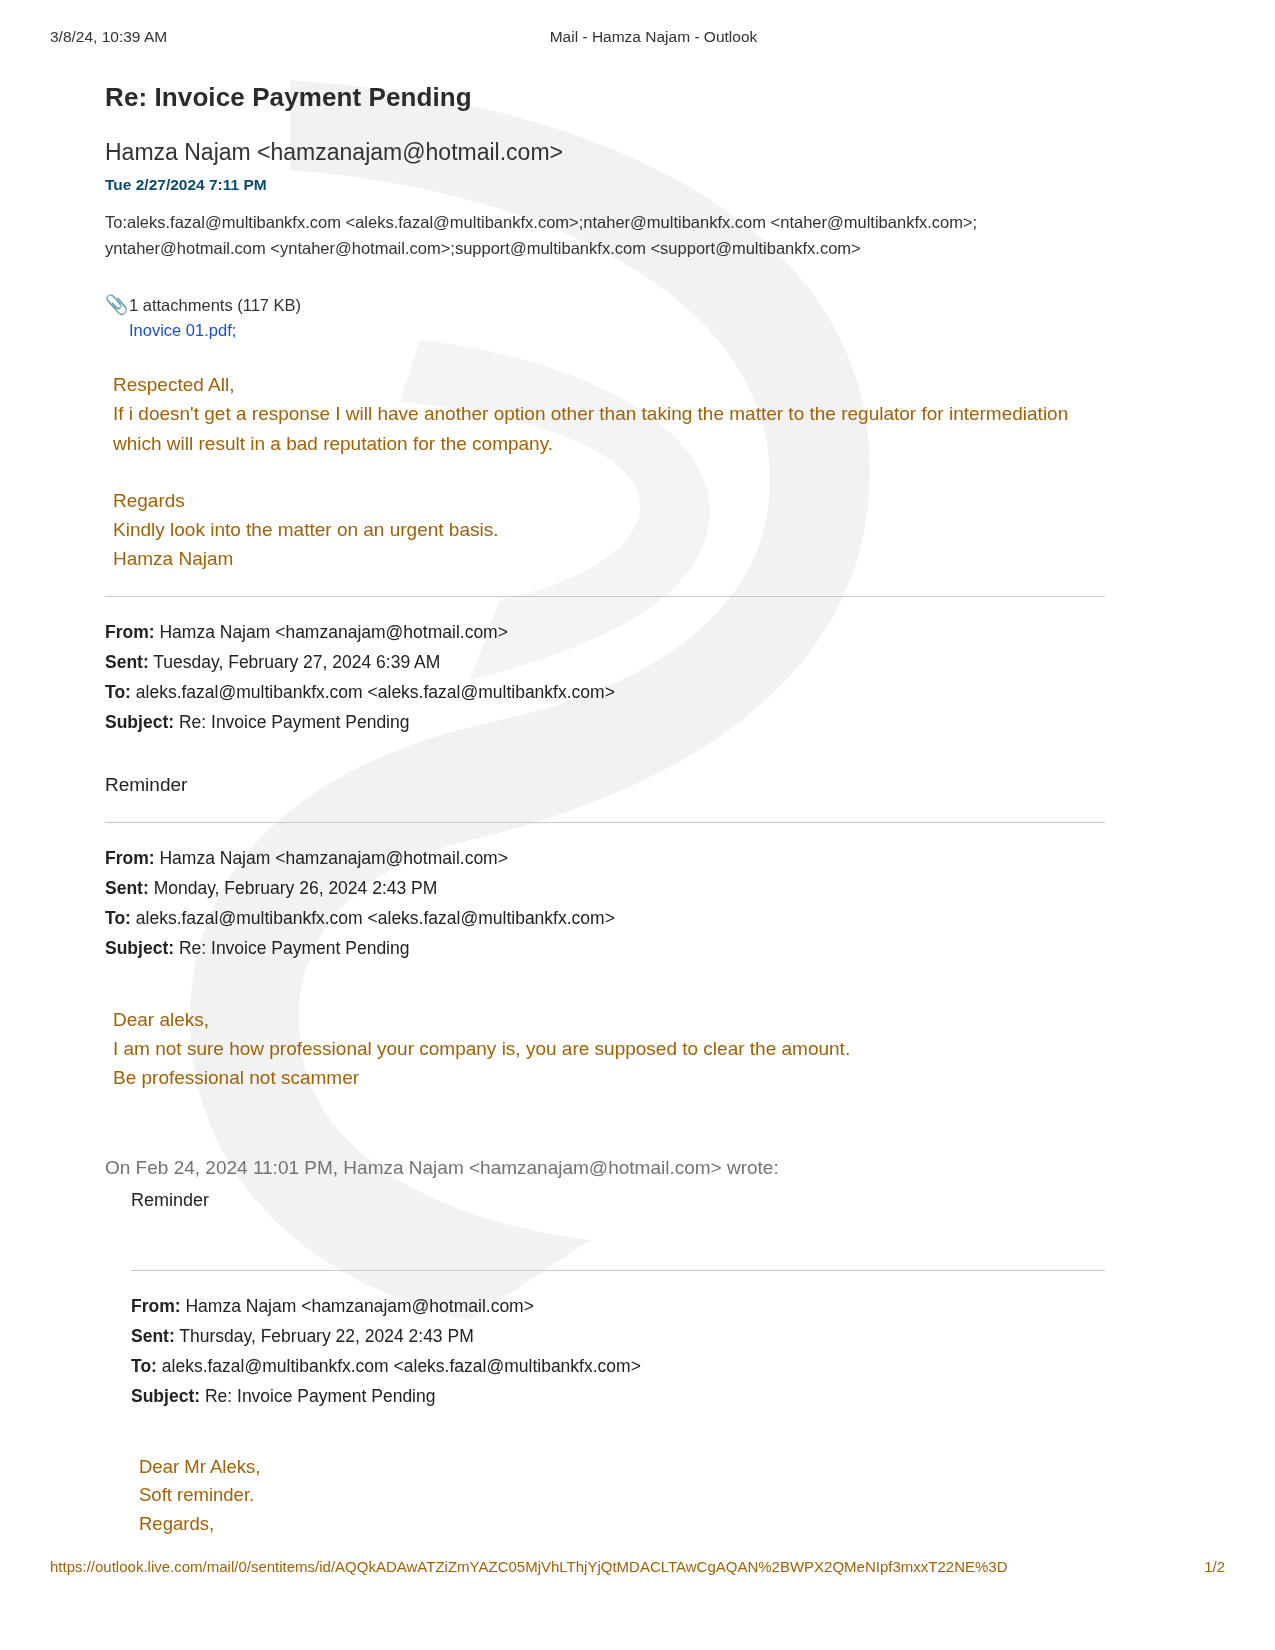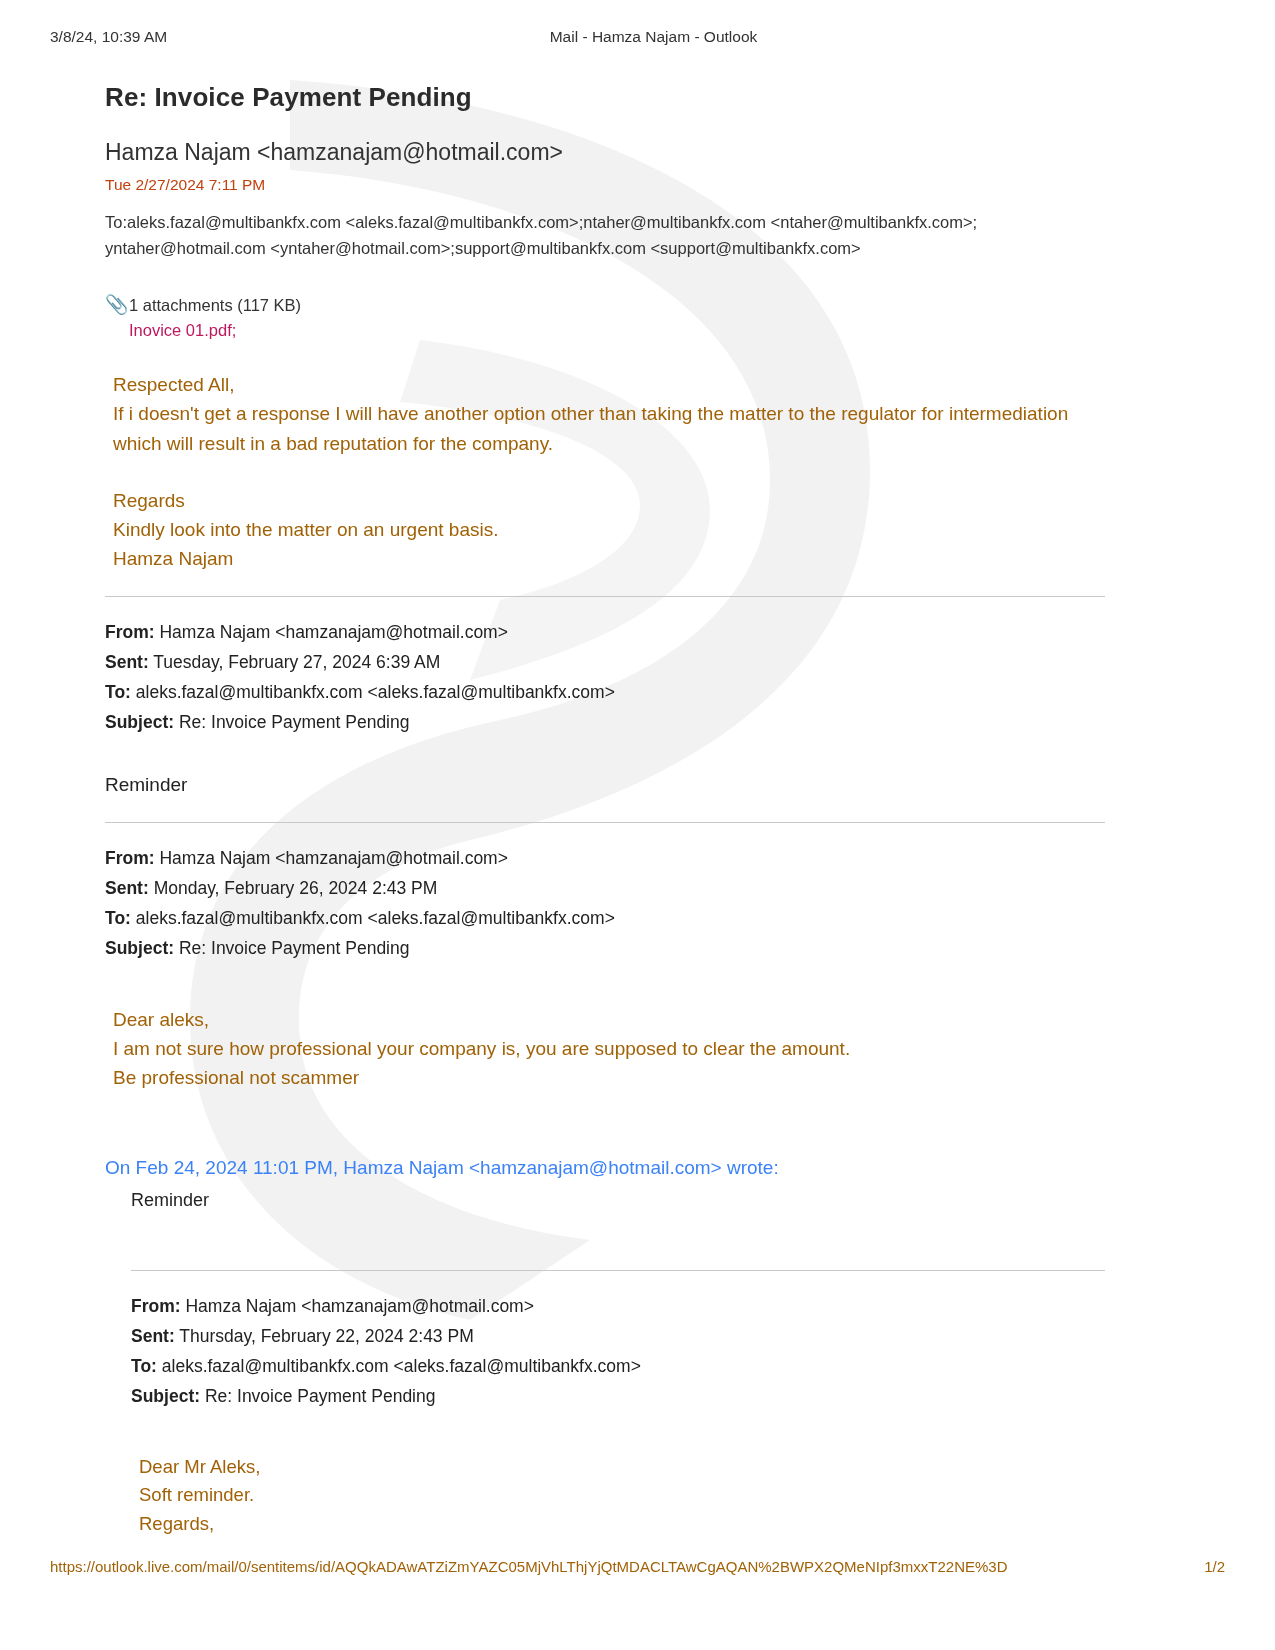--- a/index.html
+++ b/index.html
@@ -100,22 +100,23 @@
 
   .sender {
     font-size: 23px;
     color: #333;
     margin: 0 0 10px 0;
     font-weight: 400;
   }
 
   .date-line {
     font-size: 15.5px;
-    color: #c2410c;
+    color: #0c4a6e;
     margin: 0 0 16px 0;
+    font-weight: bold;
   }
 
   .recipients {
     font-size: 16.5px;
     color: #333;
     line-height: 1.55;
     margin: 0 0 34px 0;
     max-width: 960px;
   }
 
@@ -131,21 +132,21 @@
     display: inline-block;
     width: 14px;
     height: 20px;
     color: #555;
     line-height: 1;
     font-size: 19px;
     transform: rotate(0deg);
   }
   .attach-name {
     font-size: 16.5px;
-    color: #be185d;
+    color: #1d4ed8;
     margin: 0 0 30px 24px;
   }
 
   .body-text {
     font-size: 19px;
     line-height: 1.54;
     color: #a16207;
     margin: 8px;
     max-width: 985px;
   }
@@ -166,21 +167,21 @@
   .hdr-block b { font-weight: 700; }
 
   .plain-line {
     font-size: 19px;
     color: #222;
     line-height: 1.5;
   }
 
   .quote-intro {
     font-size: 19px;
-    color: #3b82f6;
+    color: #737373;
     margin-top: 4px;
   }
 
   .quoted {
     margin-left: 26px;
     padding-left: 0;
   }
   .mid-gap { height: 34px; }
   .big-gap { height: 52px; }
 </style>

